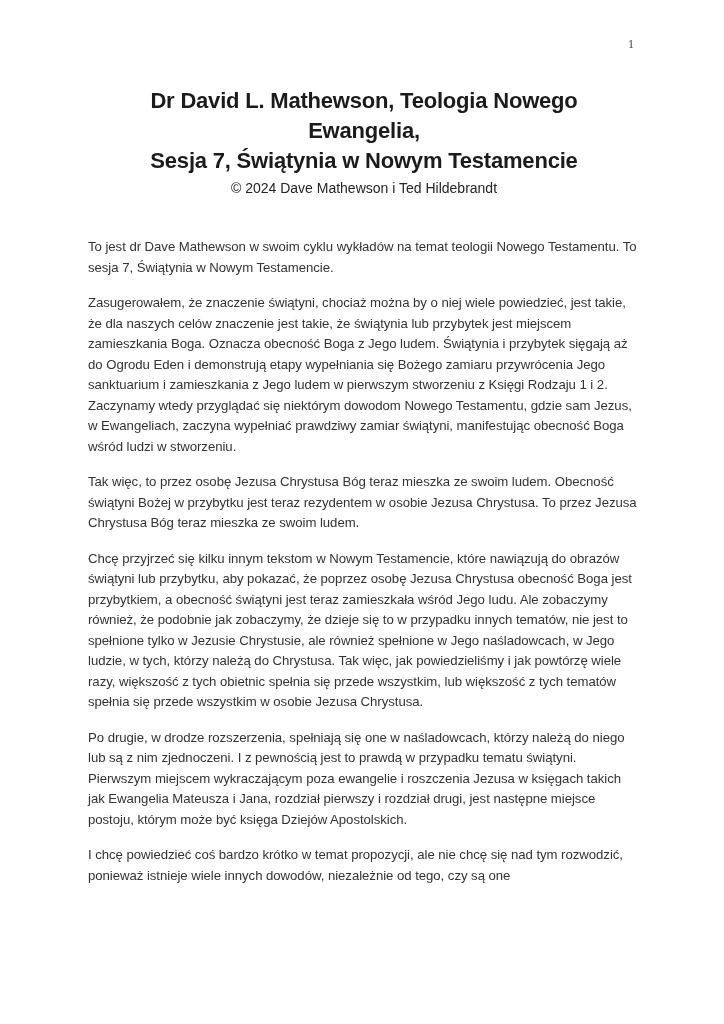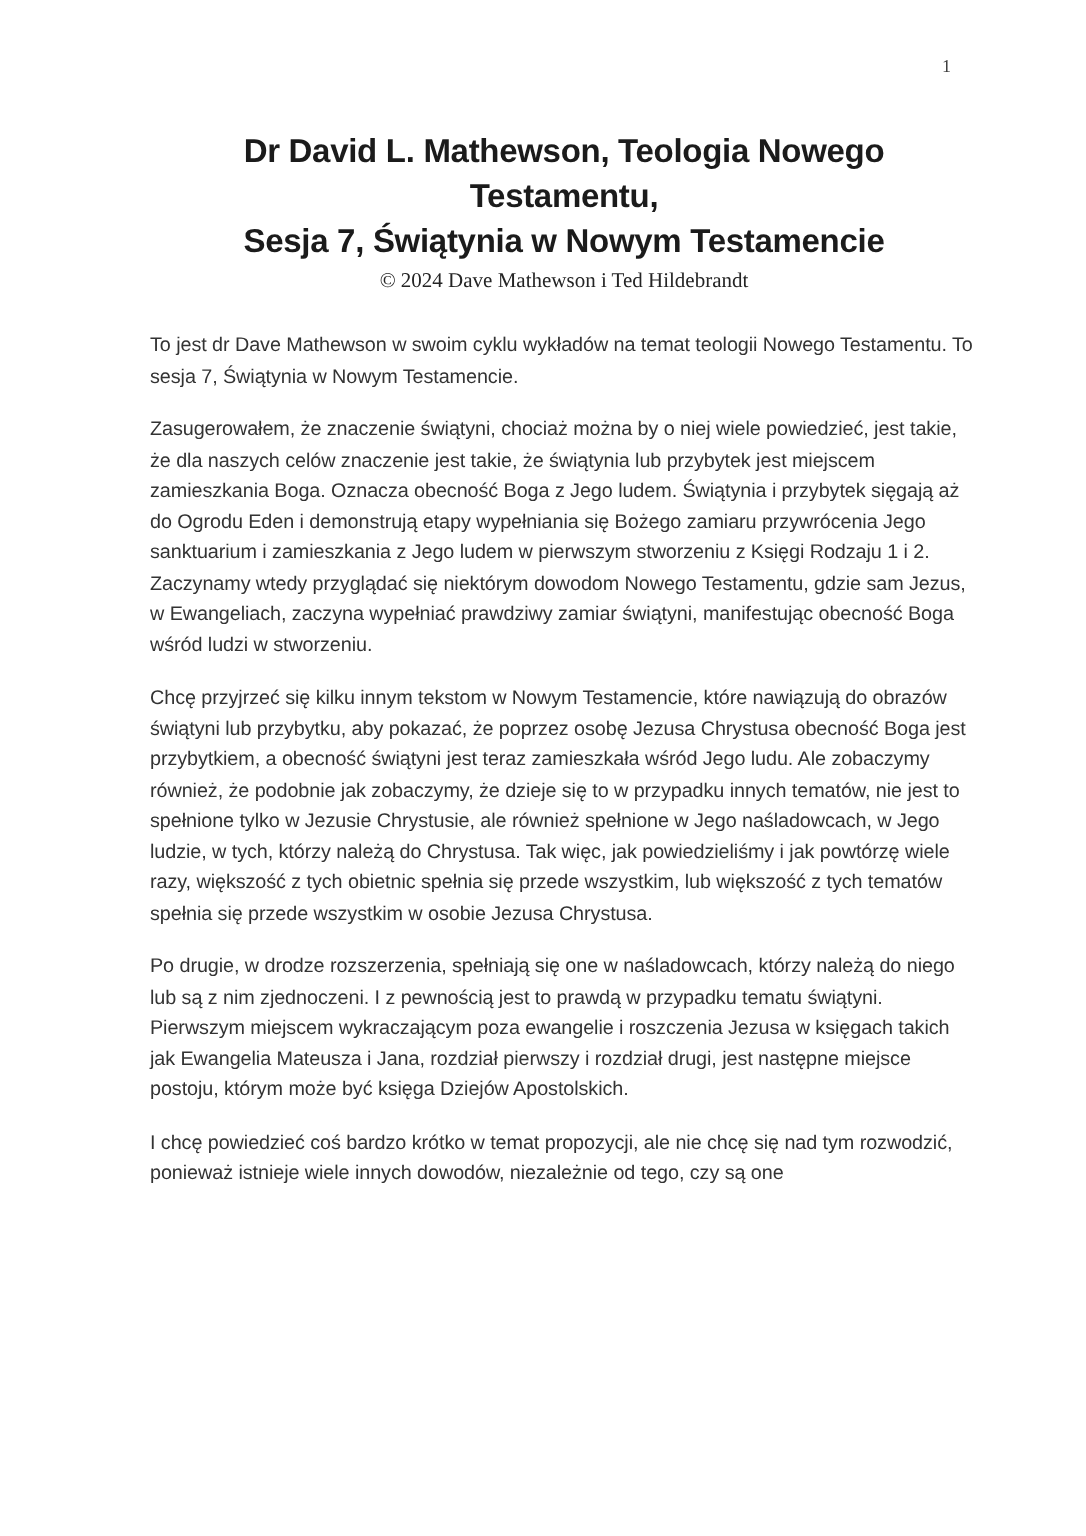--- a/index.html
+++ b/index.html
@@ -19,44 +19,44 @@
     position: absolute;
     top: 37px;
     right: 90px;
     font-size: 12px;
     line-height: 14px;
     color: #3f3f3f;
     font-family: "Liberation Serif", serif;
   }
   .doc {
     position: absolute;
-    left: 100px;
+    left: 88px;
     top: 86px;
     width: 552px;
   }
   .doc-title {
     margin: 0;
     font-size: 22px;
     line-height: 30px;
     font-weight: 700;
     text-align: center;
     color: #1b1b1b;
     letter-spacing: -0.2px;
   }
   .doc-title span { display: block; }
   .copyright {
     margin: 3px 0 0 0;
     text-align: center;
-    font-family: Liberation Serif, serif;
+    font-family: Liberation Sans, sans-serif;
     font-size: 14px;
     line-height: 18px;
     color: #242424;
   }
   .body-text {
-    margin-top: 23px;
+    margin-top: 40px;
   }
   .body-text p {
     margin: 0 0 15px 0;
     font-size: 13.2px;
     line-height: 20.5px;
     color: #333333;
     letter-spacing: -0.05px;
     text-align: left;
   }
 </style>
@@ -64,29 +64,30 @@
 <body>
 
 <div class="page">
 
   <div class="page-number">1</div>
 
   <div class="doc">
 
     <h1 class="doc-title">
       <span>Dr David L. Mathewson, Teologia Nowego</span>
-      <span>Testamentu,</span>
+      <span>Ewangelia,</span>
       <span>Sesja 7, Świątynia w Nowym Testamencie</span>
     </h1>
 
     <div class="copyright">© 2024 Dave Mathewson i Ted Hildebrandt</div>
 
     <div class="body-text">
         <p>To jest dr Dave Mathewson w swoim cyklu wykładów na temat teologii Nowego Testamentu. To sesja 7, Świątynia w Nowym Testamencie.</p>
         <p>Zasugerowałem, że znaczenie świątyni, chociaż można by o niej wiele powiedzieć, jest takie, że dla naszych celów znaczenie jest takie, że świątynia lub przybytek jest miejscem zamieszkania Boga. Oznacza obecność Boga z Jego ludem. Świątynia i przybytek sięgają aż do Ogrodu Eden i demonstrują etapy wypełniania się Bożego zamiaru przywrócenia Jego sanktuarium i zamieszkania z Jego ludem w pierwszym stworzeniu z Księgi Rodzaju 1 i 2. Zaczynamy wtedy przyglądać się niektórym dowodom Nowego Testamentu, gdzie sam Jezus, w Ewangeliach, zaczyna wypełniać prawdziwy zamiar świątyni, manifestując obecność Boga wśród ludzi w stworzeniu.</p>
+        <p>Tak więc, to przez osobę Jezusa Chrystusa Bóg teraz mieszka ze swoim ludem. Obecność świątyni Bożej w przybytku jest teraz rezydentem w osobie Jezusa Chrystusa. To przez Jezusa Chrystusa Bóg teraz mieszka ze swoim ludem.</p>
         <p>Chcę przyjrzeć się kilku innym tekstom w Nowym Testamencie, które nawiązują do obrazów świątyni lub przybytku, aby pokazać, że poprzez osobę Jezusa Chrystusa obecność Boga jest przybytkiem, a obecność świątyni jest teraz zamieszkała wśród Jego ludu. Ale zobaczymy również, że podobnie jak zobaczymy, że dzieje się to w przypadku innych tematów, nie jest to spełnione tylko w Jezusie Chrystusie, ale również spełnione w Jego naśladowcach, w Jego ludzie, w tych, którzy należą do Chrystusa. Tak więc, jak powiedzieliśmy i jak powtórzę wiele razy, większość z tych obietnic spełnia się przede wszystkim, lub większość z tych tematów spełnia się przede wszystkim w osobie Jezusa Chrystusa.</p>
         <p>Po drugie, w drodze rozszerzenia, spełniają się one w naśladowcach, którzy należą do niego lub są z nim zjednoczeni. I z pewnością jest to prawdą w przypadku tematu świątyni. Pierwszym miejscem wykraczającym poza ewangelie i roszczenia Jezusa w księgach takich jak Ewangelia Mateusza i Jana, rozdział pierwszy i rozdział drugi, jest następne miejsce postoju, którym może być księga Dziejów Apostolskich.</p>
         <p>I chcę powiedzieć coś bardzo krótko w temat propozycji, ale nie chcę się nad tym rozwodzić, ponieważ istnieje wiele innych dowodów, niezależnie od tego, czy są one</p>
       </div>
 
   </div>
 
 </div>
 
 </body></html>

